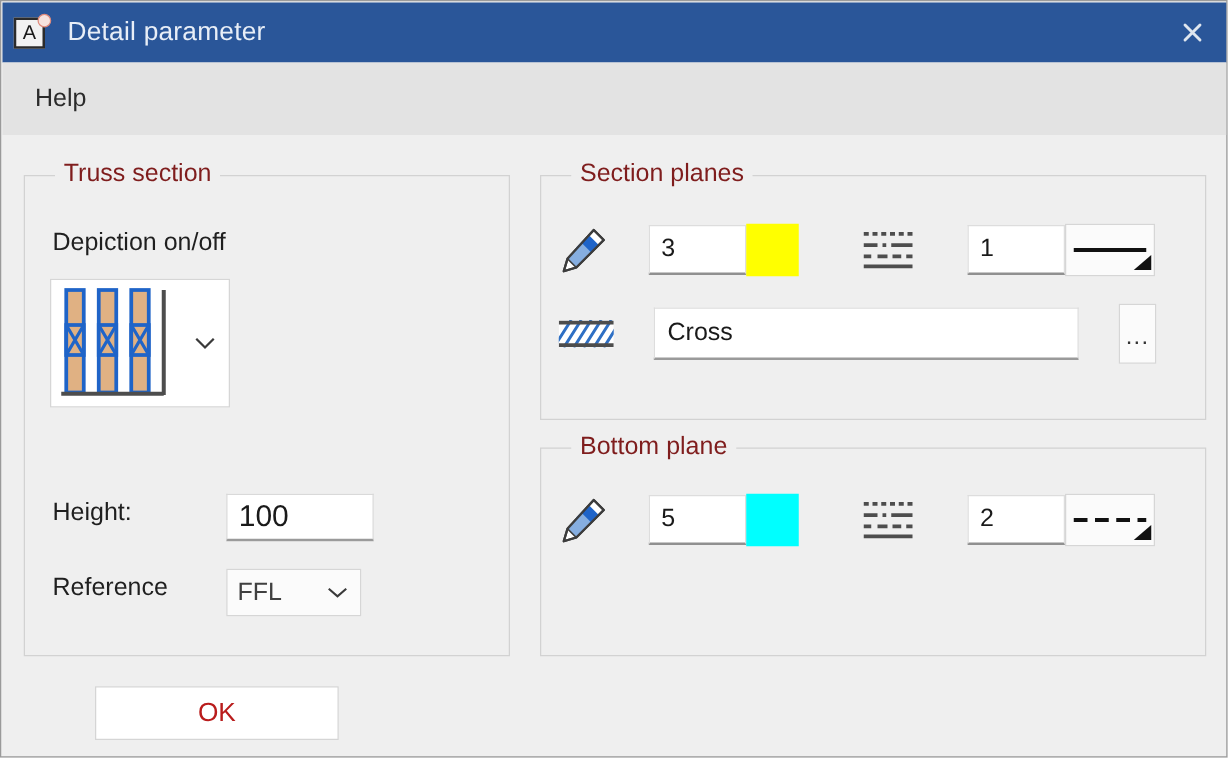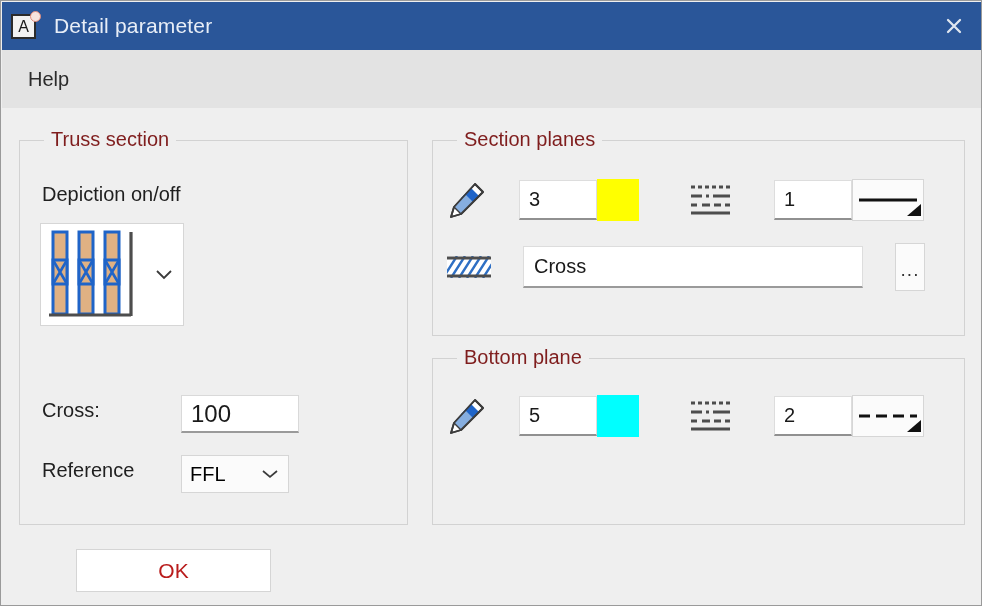--- a/index.html
+++ b/index.html
@@ -181,21 +181,21 @@
     width: 108px; height: 38px;
     background: #fbfbfb;
     border: 1px solid #d6d6d6;
     box-sizing: border-box;
     display: flex;
     align-items: center;
     cursor: default;
   }
   #reference-select .val {
     font-size: 20px;
-    color: #000000;
+    color: #404040;
     padding-left: 8px;
     flex: 1 1 auto;
   }
   #reference-select .chev {
     flex: 0 0 auto;
     padding-right: 9px;
     display: flex;
     align-items: center;
   }
 
@@ -348,21 +348,21 @@
         <path d="M90 8 L90 92" stroke="#4d4d4d" stroke-width="3.2" fill="none"></path>
         <path d="M8 91 L90 91" stroke="#4d4d4d" stroke-width="3.2" fill="none"></path>
       </svg>
       <div id="depiction-chevron">
         <svg width="20" height="14" viewBox="0 0 20 14">
           <path d="M3 3 L10 10 L17 3" stroke="#3a3a3a" stroke-width="1.8" fill="none"></path>
         </svg>
       </div>
     </div>
 
-    <div id="height-label">Cross:</div>
+    <div id="height-label">Height:</div>
     <div id="height-input">100</div>
 
     <div id="reference-label">Reference</div>
     <div id="reference-select">
       <span class="val">FFL</span>
       <span class="chev">
         <svg width="18" height="12" viewBox="0 0 18 12">
           <path d="M2 3 L9 9 L16 3" stroke="#3a3a3a" stroke-width="1.7" fill="none"></path>
         </svg>
       </span>

